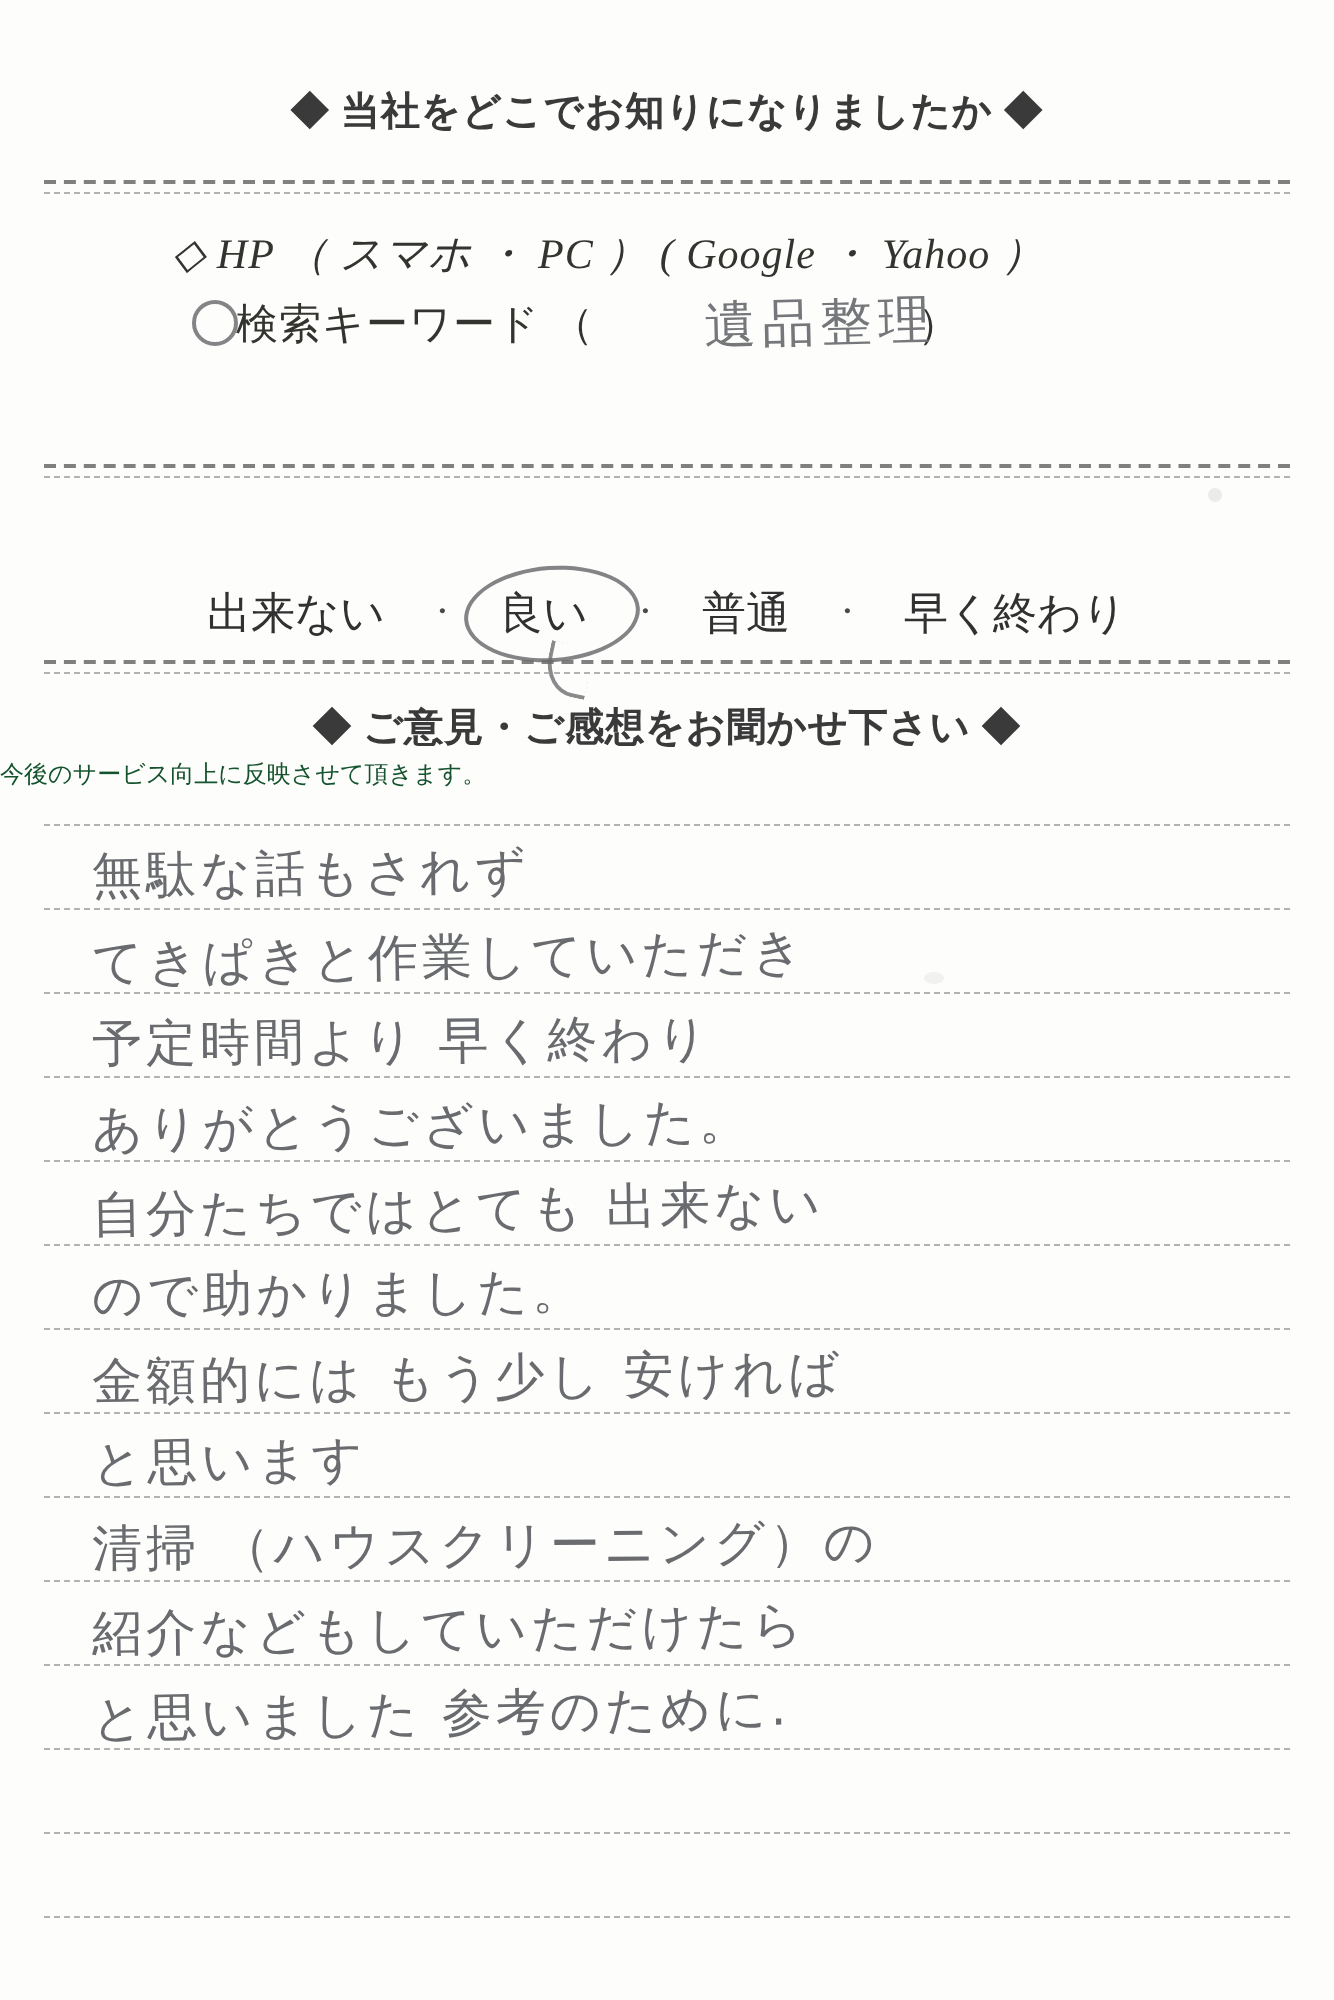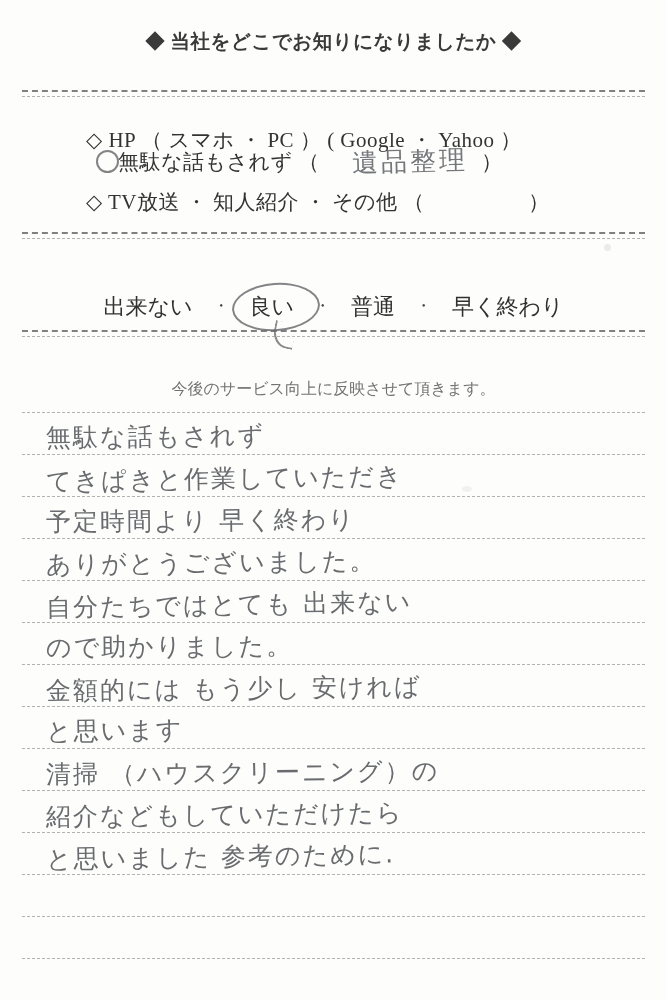--- a/index.html
+++ b/index.html
@@ -42,23 +42,23 @@
     font-size: 19.5px;
     font-weight: bold;
     letter-spacing: .5px;
     color: #3a3a3a;
     white-space: nowrap;
   }
   .sub-note {
     position: absolute;
     left: 0;
     right: 0;
-    text-align: center;
-    font-size: 16px;
-    color: #737373;
+    text-align: left;
+    font-size: 12px;
+    color: #14532d;
     white-space: nowrap;
   }
 
   
   .q-row {
     position: absolute;
     font-size: 21px;
     color: #33332f;
     white-space: nowrap;
     letter-spacing: .5px;
@@ -163,44 +163,39 @@
     border-radius: 50%;
     background: #d9d9d6;
     opacity: .5;
   }
 </style>
 </head>
 <body>
 
 <div class="page">
 
-  <div class="section-title" style="top:28px;">◆ 当社をどこでお知りになりましたか ◆</div>
+  <div class="section-title" style="top:42px;">◆ 当社をどこでお知りになりましたか ◆</div>
 
   <div class="dash-rule" style="top:90px;"></div>
   <div class="dash-rule thin" style="top:96px;"></div>
 
-  <div class="q-row" style="left:86px; top:126px;">
+  <div class="q-row" style="left:86px; top:113px;font-style:italic;">
     <span>◇  HP （ スマホ ・ PC ） ( Google ・ Yahoo ）</span>
   </div>
 
   <div class="circle-small" style="left:96px; top:150px;"></div>
 
   <div class="q-row" style="left:118px; top:148px;">
-    <span>無駄な話もされず  （</span>
+    <span>検索キーワード  （</span>
     <span class="paren-space wide"></span>
     <span>）</span>
   </div>
 
   <div class="hand kw">遺品整理</div>
 
-  <div class="q-row" style="left:86px; top:188px;">
-    <span>◇  TV放送 ・ 知人紹介 ・ その他 （</span>
-    <span class="paren-space narrow"></span>
-    <span>）</span>
-  </div>
 
   <div class="dash-rule" style="top:232px;"></div>
   <div class="dash-rule thin" style="top:238px;"></div>
 
 
   <div class="rating-row" style="top:292px;">
     <span class="rating-item">
       <span>出来ない</span>
     </span>
     <span class="sep">・</span>
@@ -215,20 +210,21 @@
     </span>
     <span class="sep">・</span>
     <span class="rating-item">
       <span>早く終わり</span>
     </span>
   </div>
 
   <div class="dash-rule" style="top:330px;"></div>
   <div class="dash-rule thin" style="top:336px;"></div>
 
+  <div class="section-title" style="top:350px;">◆ ご意見・ご感想をお聞かせ下さい ◆</div>
   <div class="sub-note" style="top:379px;">今後のサービス向上に反映させて頂きます。</div>
 
   <div class="dash-rule thin" style="top:412px;"></div>
   <div class="dash-rule thin" style="top:454px;"></div>
   <div class="dash-rule thin" style="top:496px;"></div>
   <div class="dash-rule thin" style="top:538px;"></div>
   <div class="dash-rule thin" style="top:580px;"></div>
   <div class="dash-rule thin" style="top:622px;"></div>
   <div class="dash-rule thin" style="top:664px;"></div>
   <div class="dash-rule thin" style="top:706px;"></div>

